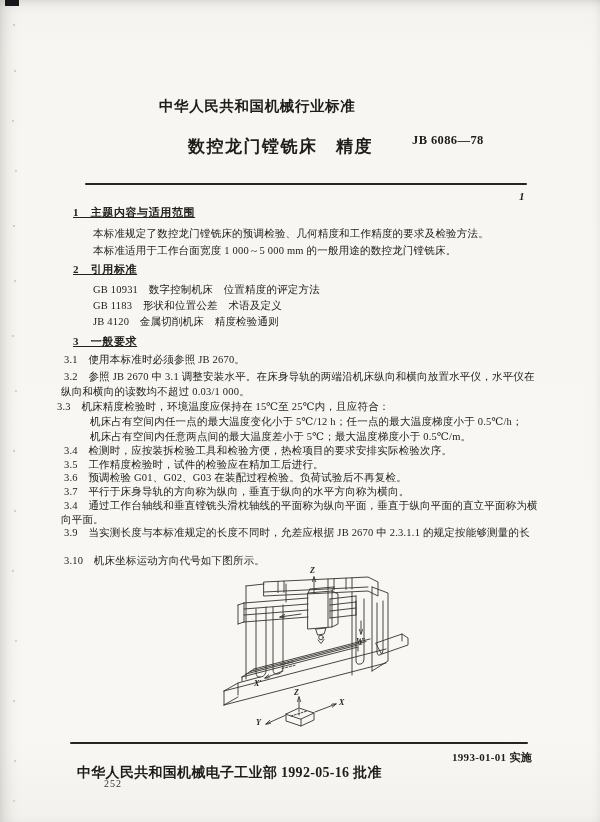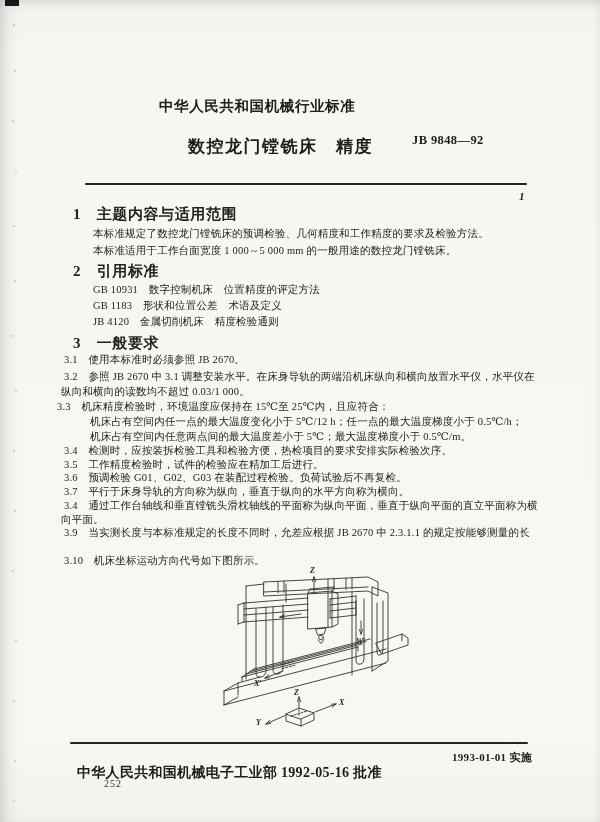--- a/index.html
+++ b/index.html
@@ -4,21 +4,21 @@
 <style>
   html,body{margin:0;padding:0;background:#e9e8e4;}
   .page{
     position:relative;width:600px;height:822px;overflow:hidden;
     background:linear-gradient(180deg,#f3f2ee 0%,#f7f6f2 6%,#f8f7f3 90%,#f2f1ed 100%);
     box-shadow:inset 14px 0 20px -16px rgba(60,55,45,.35), inset -8px 0 14px -12px rgba(60,55,45,.18), inset 0 10px 14px -12px rgba(60,55,45,.25);
     font-family:"Liberation Serif","DejaVu Serif",serif;color:#1e1d1b;
   }
   .abs{position:absolute;white-space:nowrap;}
   .ln{position:absolute;white-space:nowrap;font-size:10.5px;letter-spacing:.2px;color:#23221f;}
-  .ln.h{font-size:15px;font-weight:bold;letter-spacing:.6px;}
+  .ln.h{font-size:11px;font-weight:bold;letter-spacing:.6px;text-decoration:underline;}
   .rule{position:absolute;background:#26251f;height:2.4px;border-radius:1px;}
   .corner-mark{position:absolute;left:5px;top:0;width:14px;height:6px;background:#17161a;}
   .speckles{position:absolute;left:13px;top:24px;width:2px;height:2px;border-radius:50%;background:#c6c3ba;
     box-shadow:1px 46px #c9c6bd,-1px 96px #c6c3ba,2px 146px #ccc9c0,0 201px #c6c3ba,1px 256px #c9c6bd,
     -1px 311px #c6c3ba,2px 366px #ccc9c0,0 426px #c6c3ba,1px 486px #c9c6bd,-1px 546px #c6c3ba,
     2px 616px #ccc9c0,0 676px #c6c3ba,1px 736px #c9c6bd,0 776px #cfccc3;}
   .std-org{left:159px;top:97px;font-size:14.5px;font-weight:bold;letter-spacing:.6px;}
   .doc-title{left:171px;top:135px;font-size:17px;font-weight:bold;letter-spacing:1.5px;margin-left:17px;}
   .std-code{left:412px;top:133px;font-size:12.5px;font-weight:bold;letter-spacing:.4px;}
   .page-mark{left:519px;top:190px;font-size:11px;font-weight:bold;font-style:italic;}
@@ -32,21 +32,21 @@
 </head>
 <body>
 
 <div class="page">
 
   <div class="corner-mark"></div>
   <div class="speckles"></div>
 
   <div class="abs std-org">中华人民共和国机械行业标准</div>
   <div class="abs doc-title">数控龙门镗铣床　精度</div>
-  <div class="abs std-code">JB 9848—92</div>
+  <div class="abs std-code">JB 6086—78</div>
   <div class="rule" style="left:85px;top:183px;width:442px;"></div>
   <div class="abs page-mark">1</div>
 
   <div class="ln h" style="top:205px;left:73px">1　主题内容与适用范围</div>
   <div class="ln" style="top:227px;left:93px">本标准规定了数控龙门镗铣床的预调检验、几何精度和工作精度的要求及检验方法。</div>
   <div class="ln" style="top:244px;left:93px">本标准适用于工作台面宽度 1 000～5 000 mm 的一般用途的数控龙门镗铣床。</div>
   <div class="ln h" style="top:262px;left:73px">2　引用标准</div>
   <div class="ln" style="top:283px;left:93px">GB 10931　数字控制机床　位置精度的评定方法</div>
   <div class="ln" style="top:299px;left:93px">GB 1183　形状和位置公差　术语及定义</div>
   <div class="ln" style="top:315px;left:93px">JB 4120　金属切削机床　精度检验通则</div>

